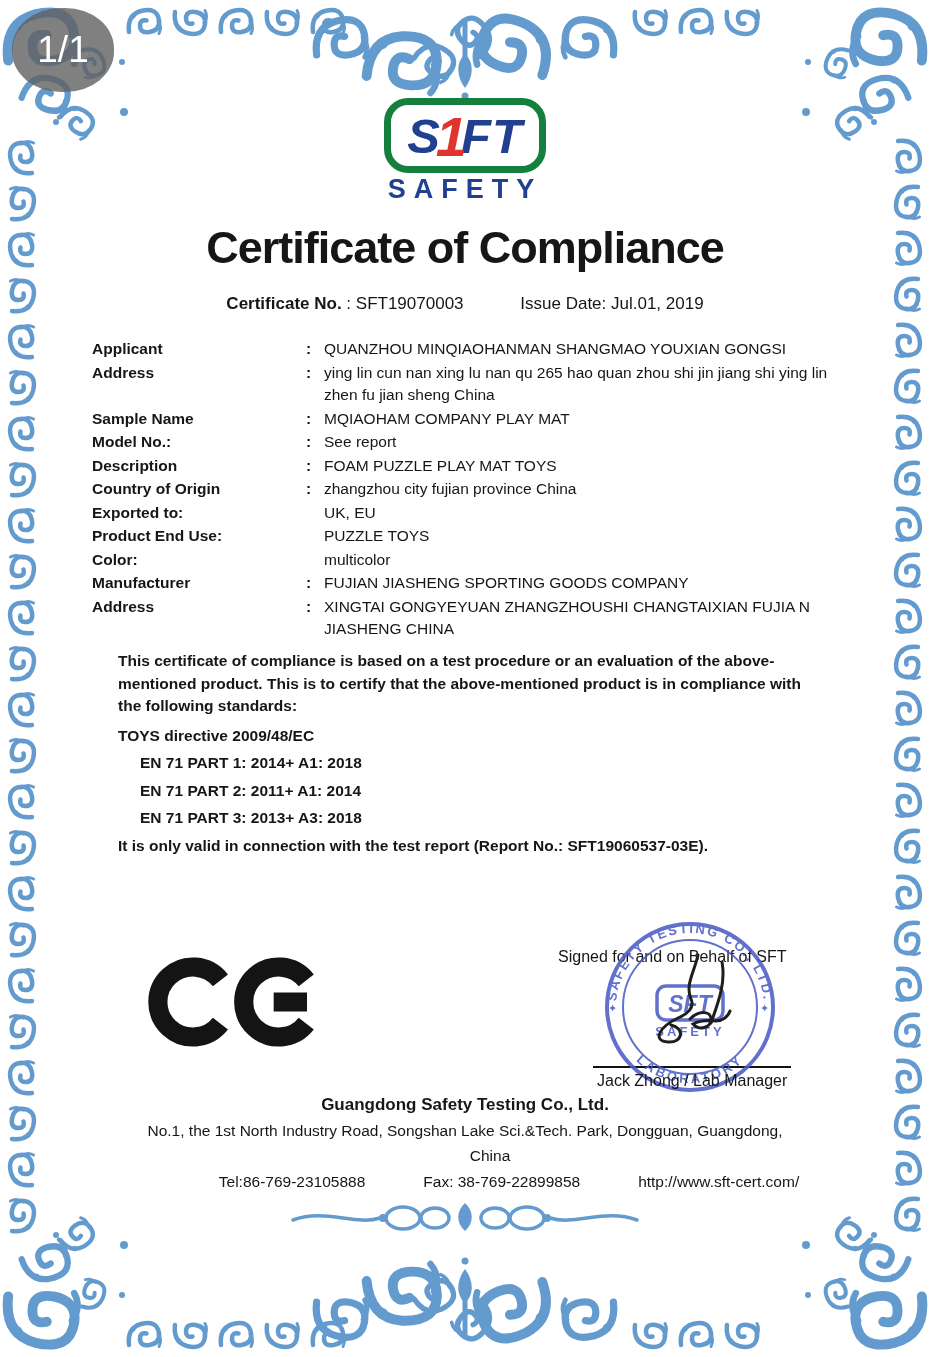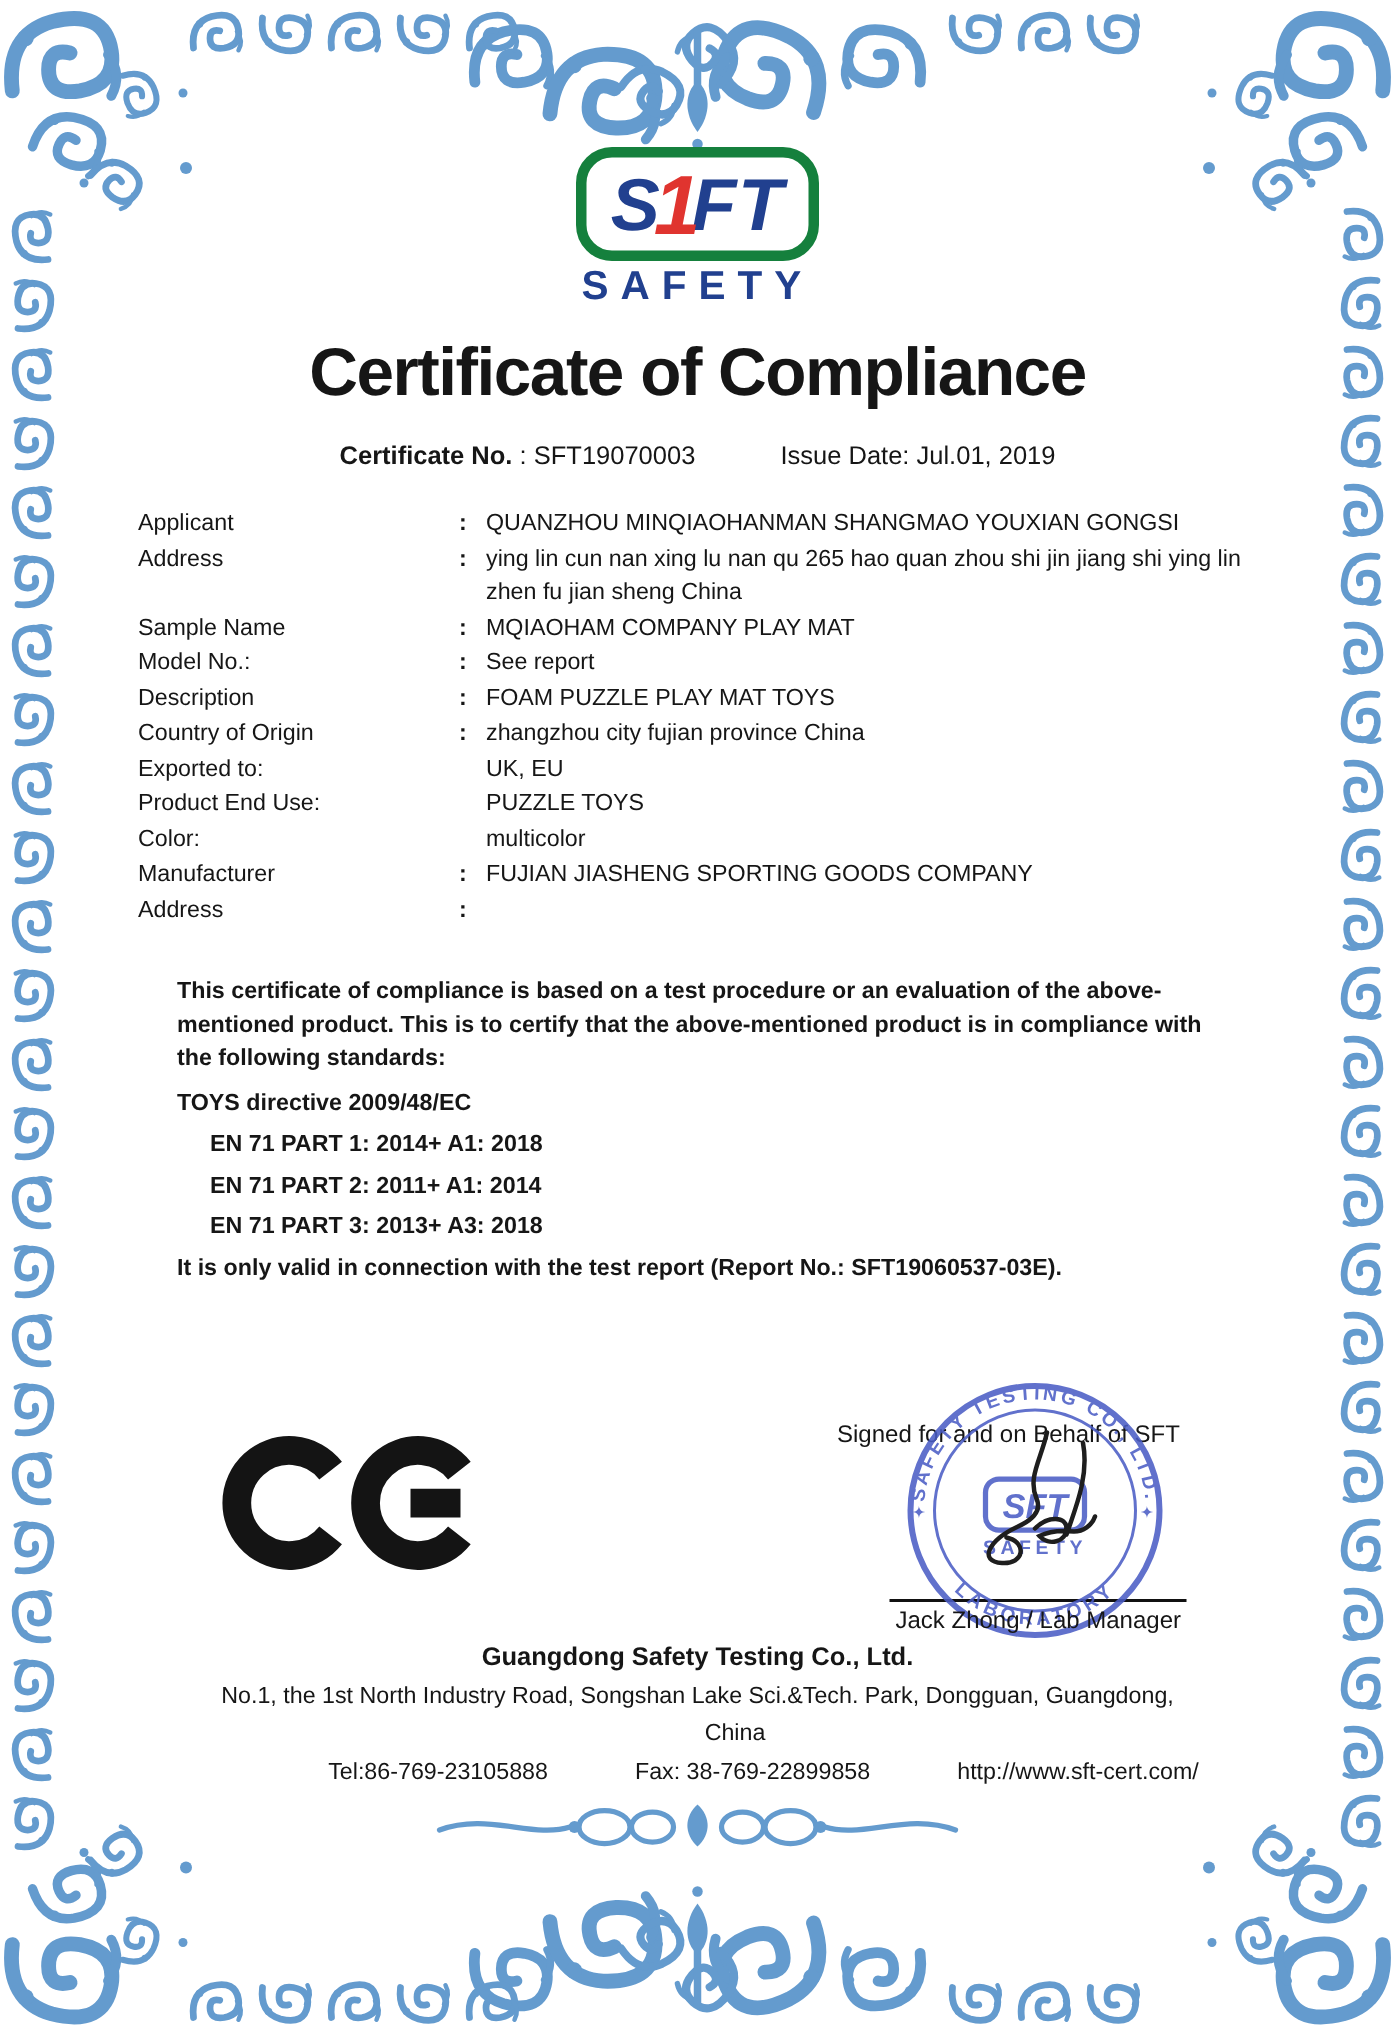--- a/index.html
+++ b/index.html
@@ -24,21 +24,21 @@
          font-size:45px;font-weight:bold;letter-spacing:-1px;z-index:2;}
 
   .certline{position:absolute;top:294px;left:0;width:100%;text-align:center;
             font-size:17px;z-index:2;}
   .certline .b{font-weight:bold;}
   .certline .issue{margin-left:52px;}
 
   .fields{position:absolute;left:92px;top:338px;width:762px;font-size:15.5px;
           line-height:22.5px;z-index:2;}
   .frow{display:flex;margin-bottom:1px;}
-  .flabel{width:214px;flex:none;font-weight:normal;}
+  .flabel{width:214px;flex:none;font-weight:bold;}
   .fsep{width:18px;flex:none;font-weight:bold;}
   .fvalue{flex:1;}
 
   .statement{position:absolute;left:118px;top:650px;width:706px;font-weight:bold;
              font-size:15.5px;line-height:22.5px;z-index:2;}
   .directive{margin-top:7px;}
   .standard{margin-top:5px;margin-left:22px;}
   .validity{margin-top:5px;}
 
   .ce{position:absolute;left:146px;top:952px;z-index:2;}
@@ -155,20 +155,21 @@
       <use href="#curl" transform="translate(9,1094) rotate(-90)"></use>
       <use href="#curl" transform="translate(921,1060) rotate(90)"></use>
       <use href="#curl" transform="translate(9,1140) rotate(-90) scale(1,-1) translate(0,-26)"></use>
       <use href="#curl" transform="translate(921,1106) rotate(90) scale(1,-1) translate(0,-26)"></use>
       <use href="#curl" transform="translate(9,1186) rotate(-90)"></use>
       <use href="#curl" transform="translate(921,1152) rotate(90)"></use>
       <use href="#curl" transform="translate(9,1232) rotate(-90) scale(1,-1) translate(0,-26)"></use>
       <use href="#curl" transform="translate(921,1198) rotate(90) scale(1,-1) translate(0,-26)"></use>
     </svg>
 
+  <div class="badge">1/1</div>
 
   <div class="logo">
     <div class="logo-box"><span>S</span><span class="logo-one">1</span><span>F</span><span>T</span></div>
     <div class="logo-sub">SAFETY</div>
   </div>
 
   <div class="title">Certificate of Compliance</div>
 
   <div class="certline">
     <span class="b">Certificate No.</span>
@@ -224,20 +225,21 @@
       <span class="fvalue">multicolor</span>
     </div>
     <div class="frow">
       <span class="flabel">Manufacturer</span>
       <span class="fsep">:</span>
       <span class="fvalue">FUJIAN JIASHENG SPORTING GOODS COMPANY</span>
     </div>
     <div class="frow">
       <span class="flabel">Address</span>
       <span class="fsep">:</span>
+      <span class="fvalue">XINGTAI GONGYEYUAN ZHANGZHOUSHI CHANGTAIXIAN FUJIA N JIASHENG CHINA</span>
     </div>
   </div>
 
   <div class="statement">
     <div>This certificate of compliance is based on a test procedure or an evaluation of the above-mentioned product. This is to certify that the above-mentioned product is in compliance with the following standards:</div>
     <div class="directive">TOYS directive 2009/48/EC</div>
     <div class="standard">EN 71 PART 1: 2014+ A1: 2018</div>
     <div class="standard">EN 71 PART 2: 2011+ A1: 2014</div>
     <div class="standard">EN 71 PART 3: 2013+ A3: 2018</div>
     <div class="validity">It is only valid in connection with the test report (Report No.: SFT19060537-03E).</div>

